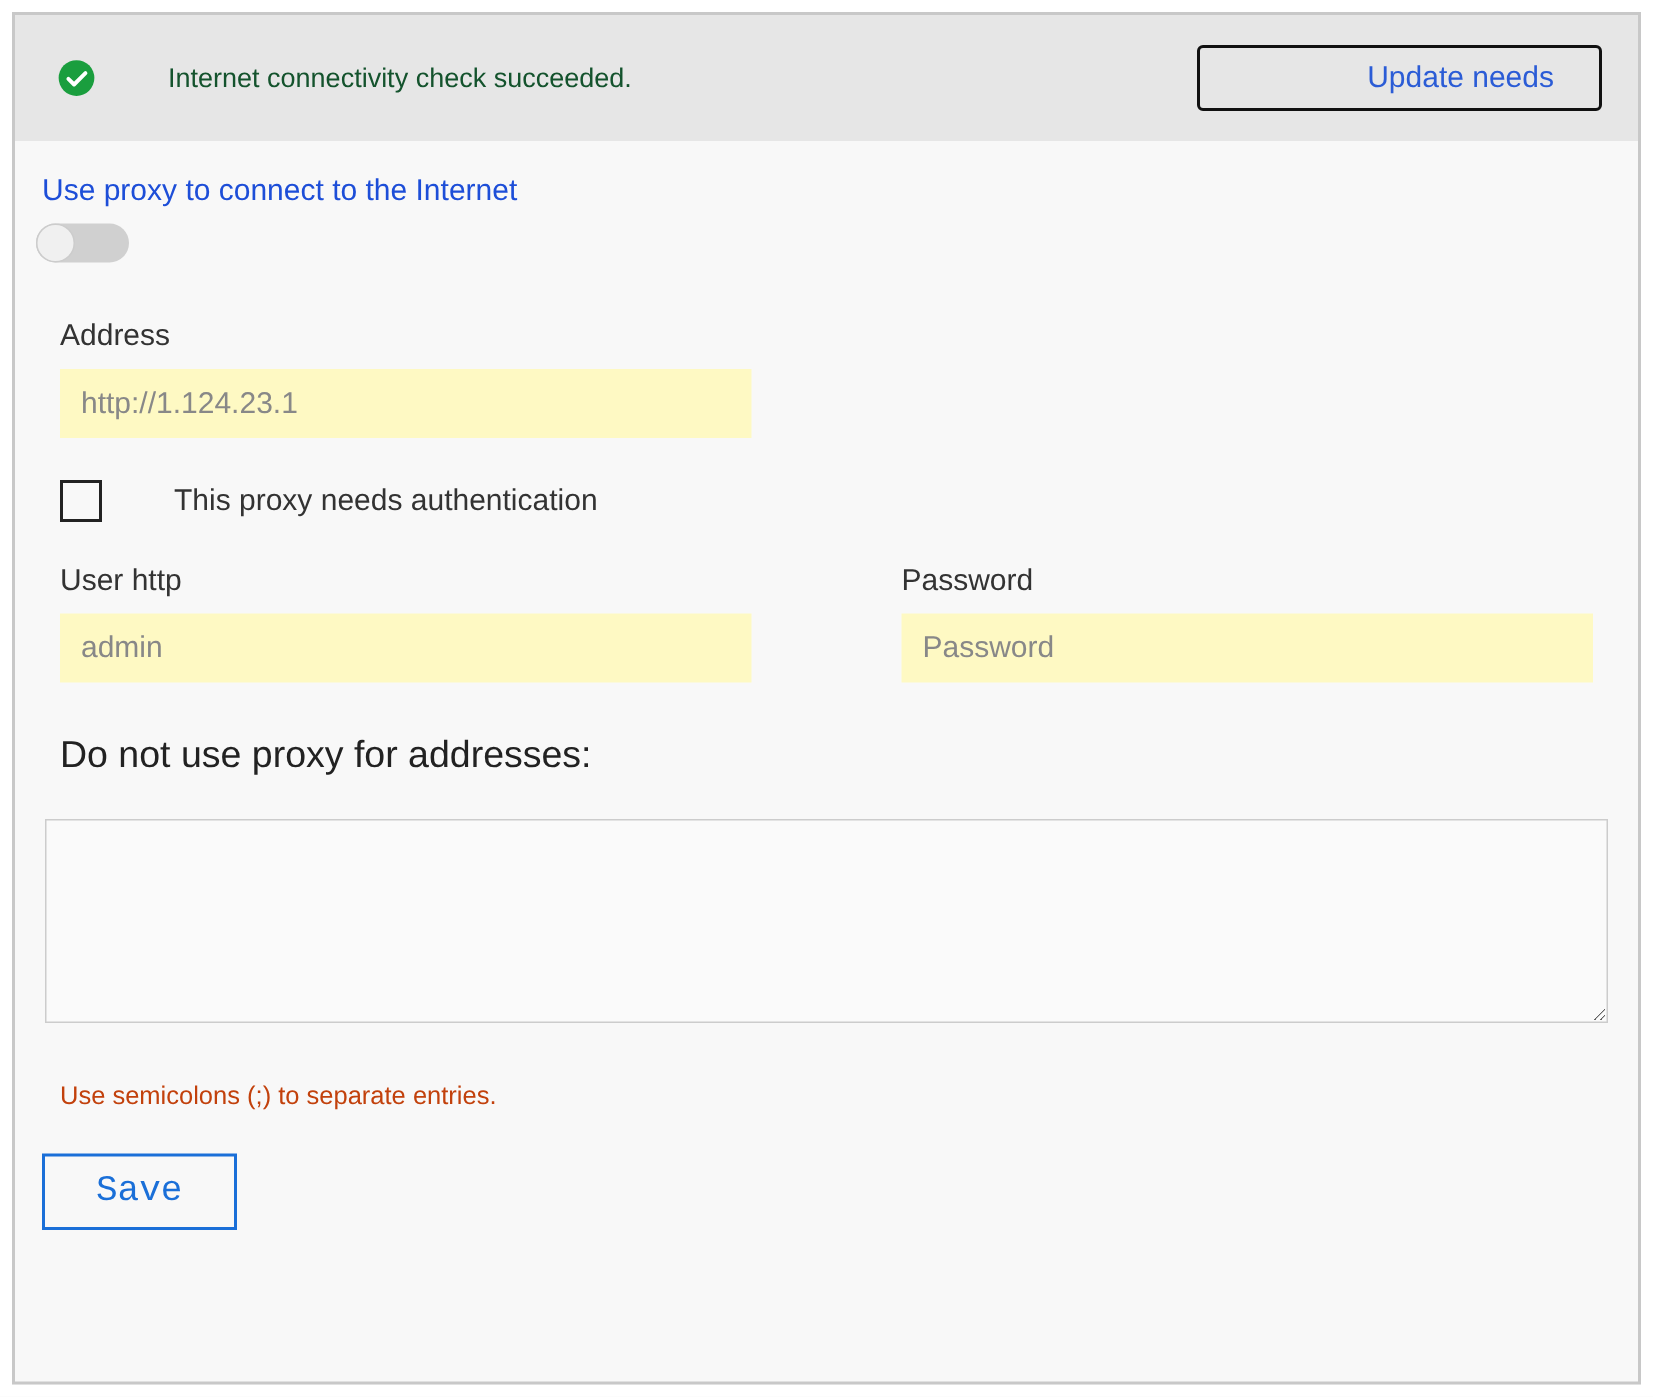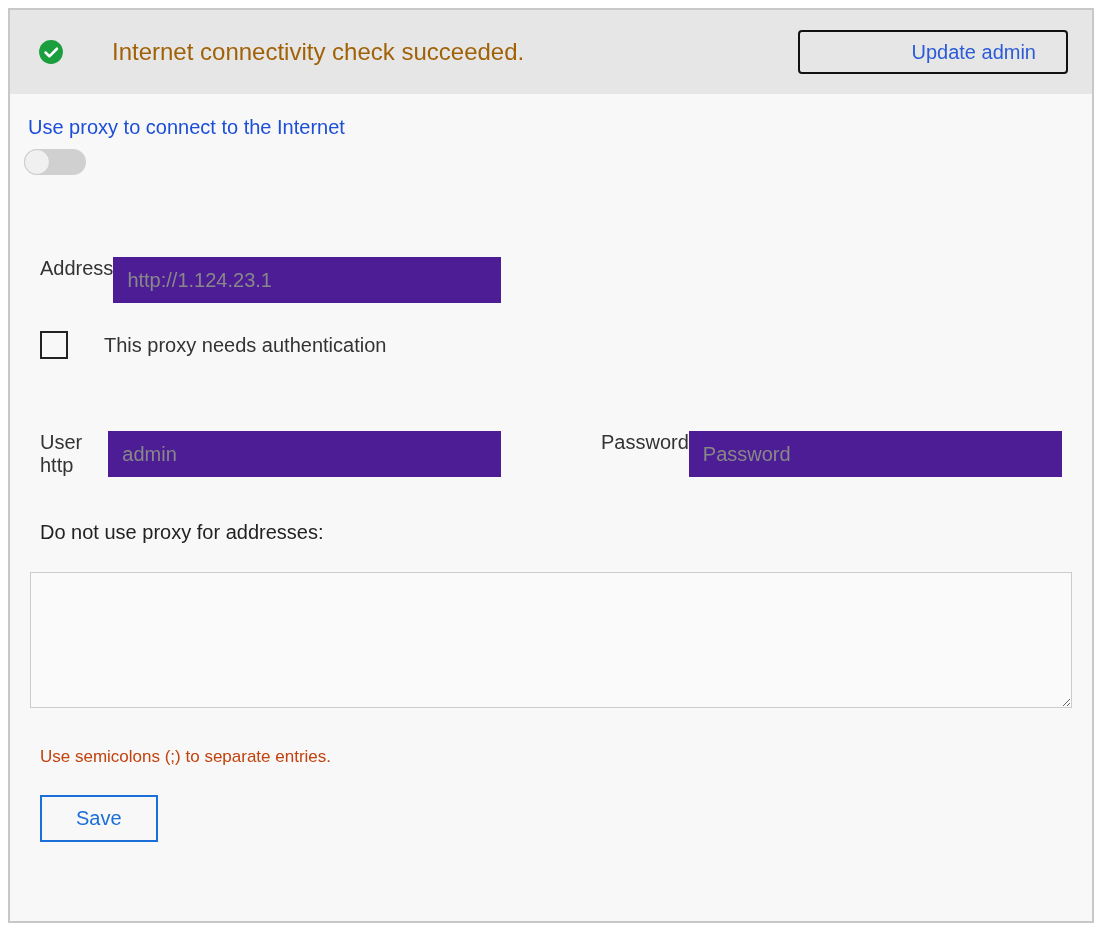--- a/index.html
+++ b/index.html
@@ -28,22 +28,22 @@
       padding: 20px 24px 20px 28px;
       gap: 48px;
     }
     .status-icon {
       width: 26px;
       height: 26px;
       flex-shrink: 0;
     }
     .status-text {
       flex: 1;
-      font-size: 24px;
-      color: #a16207;
+      font-size: 18px;
+      color: #14532d;
     }
     .update-proxy-btn {
       background: #e6e6e6;
       border: 2px solid #111;
       border-radius: 4px;
       padding: 6px 30px;
       font-size: 20px;
       color: #2b5cd6;
       cursor: pointer;
       min-width: 270px;
@@ -82,62 +82,61 @@
     }
     .form-grid {
       display: grid;
       grid-template-columns: 1fr 1fr;
       column-gap: 100px;
       padding: 0 12px;
       margin-bottom: 28px;
     }
     .form-field {
       display: flex;
-      flex-direction: row;
-      margin-top: 44px;
+      flex-direction: column;
     }
     .field-label {
       font-size: 20px;
       color: #333;
       margin-bottom: 10px;
     }
     .text-input {
-      background: #4c1d95;
+      background: #fef9c3;
       border: none;
       padding: 10px 14px;
       font-size: 20px;
       color: #888;
       font-family: inherit;
       height: 46px;
       width: 100%;
     }
     .text-input::placeholder {
       color: #888;
     }
     .checkbox-row {
       display: flex;
       align-items: center;
       padding: 0 12px;
       margin-bottom: 28px;
-      gap: 36px;
+      gap: 48px;
     }
     .checkbox {
       width: 28px;
       height: 28px;
       border: 2px solid #222;
       cursor: pointer;
       flex-shrink: 0;
       background: #f8f8f8;
     }
     .checkbox-label {
       font-size: 20px;
       color: #333;
     }
     .exclusions-label {
-      font-size: 20px;
+      font-size: 25px;
       color: #222;
       margin: 34px 0 28px 12px;
     }
     .exclusions-textarea {
       width: calc(100% - 4px);
       margin-left: 2px;
       height: 136px;
       border: 1px solid #ccc;
       background: #fafafa;
       padding: 8px;
@@ -148,40 +147,39 @@
     .hint-text {
       font-size: 17px;
       color: #c2410c;
       margin: 34px 0 28px 12px;
     }
     .save-btn {
       background: #f8f8f8;
       border: 2px solid #1a6fd8;
       color: #1a6fd8;
       padding: 10px 34px;
-      font-size: 20px;
-      cursor: pointer;
-      margin-left: 12px;
-      font-family: Liberation Sans, sans-serif;
+      font-size: 24px;
+      cursor: pointer;
+      font-family: Liberation Mono, monospace;
     }
   </style>
 </head>
 <body>
 
 <div class="outer-frame">
 
   <div class="status-bar">
     <span class="status-icon">
       <svg viewBox="0 0 24 24" width="26" height="26">
         <circle cx="12" cy="12" r="11" fill="#1a9e3e"></circle>
         <path d="M7 12.5 L10.5 16 L17.5 9" stroke="#fff" stroke-width="2.4" fill="none" stroke-linecap="round" stroke-linejoin="round"></path>
       </svg>
     </span>
     <span class="status-text">Internet connectivity check succeeded.</span>
-    <button class="update-proxy-btn">Update admin</button>
+    <button class="update-proxy-btn">Update needs</button>
   </div>
 
   <div class="main-content">
 
     <span class="toggle-label">Use proxy to connect to the Internet</span>
     <div class="toggle-switch">
       <div class="toggle-knob"></div>
     </div>
 
     <div class="form-grid">

